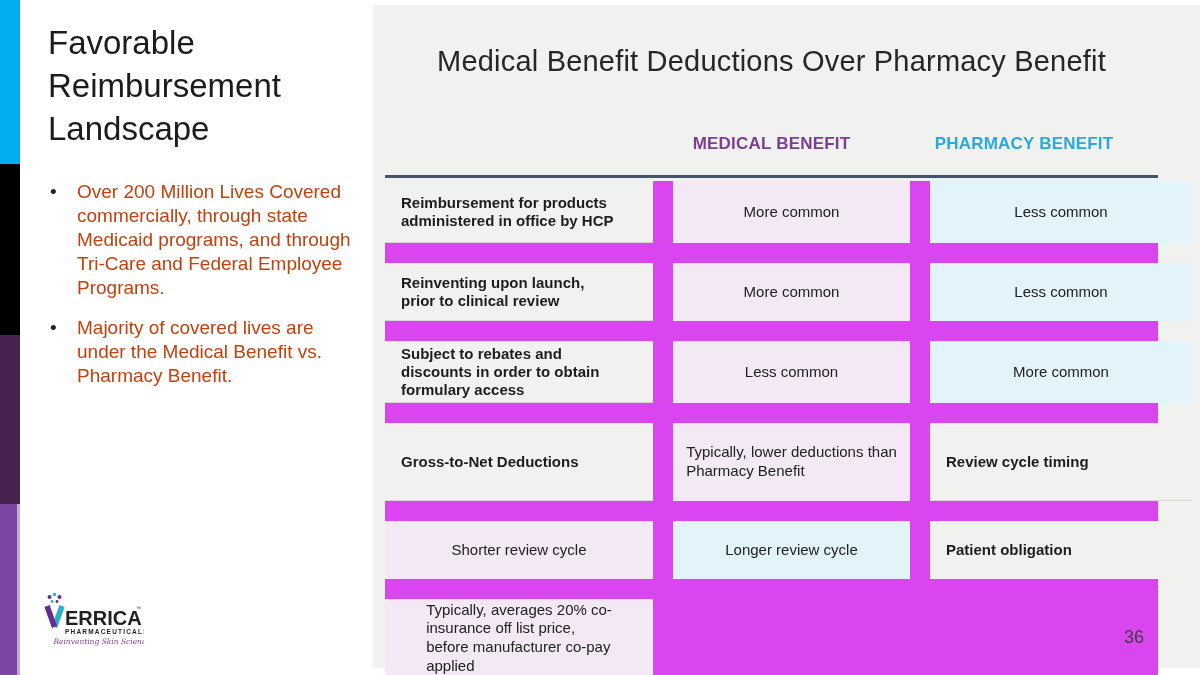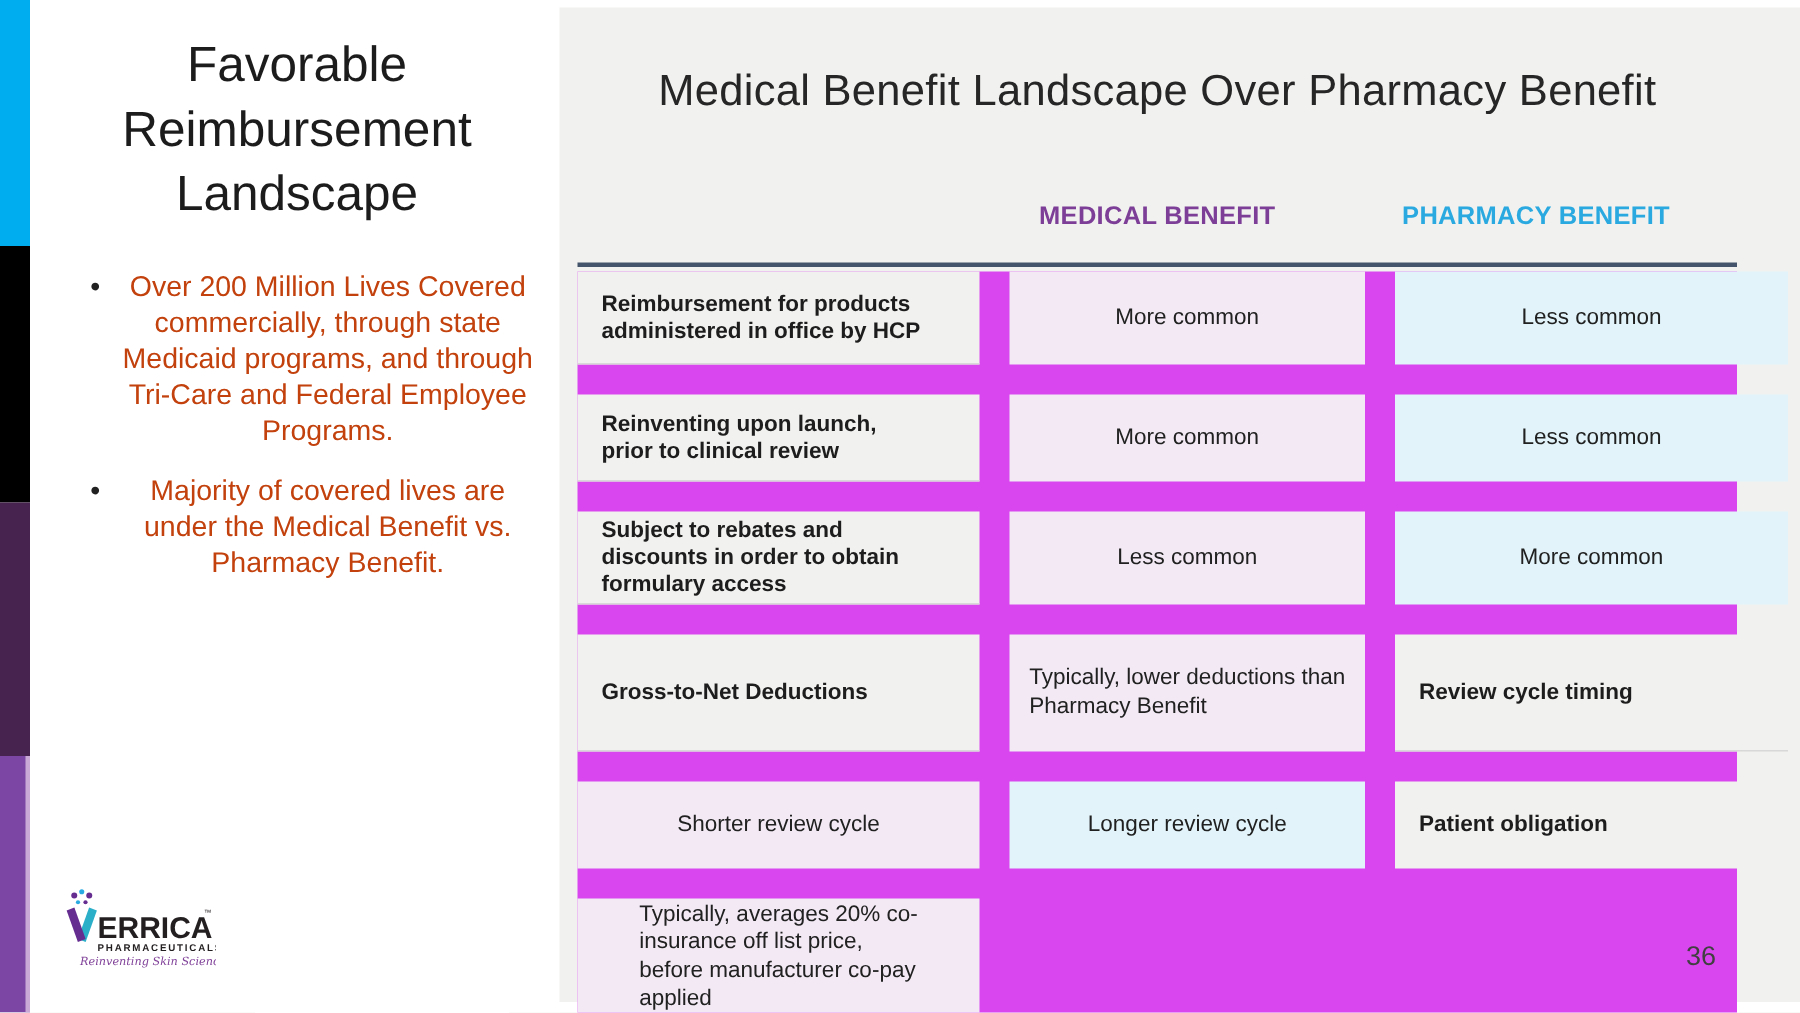--- a/index.html
+++ b/index.html
@@ -15,21 +15,21 @@
   
   .strip { position: absolute; left: 0; top: 0; width: 20px; height: 675px; }
   .strip-seg { position: absolute; left: 0; width: 20px; }
   .seg-cyan   { top: 0;   height: 164px; background: #00AEEF; }
   .seg-black  { top: 164px; height: 171px; background: #000000; }
   .seg-dkpurp { top: 335px; height: 169px; background: #46244F; }
   .seg-ltpurp { top: 504px; height: 171px; background: #7B46A4; }
   .seg-ltpurp .edge { position: absolute; right: 0; top: 0; width: 3px; height: 100%; background: #CBA9D6; }
 
   
-  .left-panel { position: absolute; left: 20px; top: 0; width: 353px; height: 675px; background: #ffffff; text-align: center; }
+  .left-panel { position: absolute; left: 20px; top: 0; width: 353px; height: 675px; background: #ffffff; }
   .side-title {
     position: absolute; left: 28px; top: 22px; width: 300px;
     font-size: 33px; line-height: 1.3; font-weight: 400; color: #1c1c1c;
   }
   .bullets { position: absolute; left: 30px; top: 180px; width: 310px; }
   .bullet { display: flex; margin-bottom: 16px; }
   .bullet-marker { width: 27px; flex: 0 0 27px; font-size: 19px; line-height: 1.26; color: #212121; }
   .bullet-text { flex: 1; font-size: 19px; line-height: 1.26; color: #c2410c; }
 
   .logo { position: absolute; left: 24px; top: 592px; width: 100px; height: 54px; }
@@ -115,21 +115,21 @@
         <line x1="3" y1="14" x2="10.5" y2="35" stroke="#662D91" stroke-width="5.5"></line>
       </g>
       <text x="21" y="33" font-size="20" font-weight="bold" fill="#231F20">ERRICA</text>
       <text x="92" y="18" font-size="5" fill="#231F20">™</text>
       <text x="21" y="42" font-size="6.5" letter-spacing="1.2" font-weight="bold" fill="#231F20">PHARMACEUTICALS</text>
       <text x="58" y="51.5" font-size="7.5" font-style="italic" text-anchor="middle" font-family="DejaVu Serif, serif" fill="#7F3F98">Reinventing Skin Science</text>
     </svg>
   </div>
 
   <div class="right-panel">
-    <div class="main-title">Medical Benefit Landscape Over Pharmacy Benefit</div>
+    <div class="main-title">Medical Benefit Deductions Over Pharmacy Benefit</div>
 
     <div class="table-wrap">
       <div class="col-headers">
         <div class="spacer"></div>
         <div class="hdr hdr-medical">MEDICAL BENEFIT</div>
         <div class="gap3"></div>
         <div class="hdr hdr-pharmacy">PHARMACY BENEFIT</div>
       </div>
 
       <div class="rule"></div>

